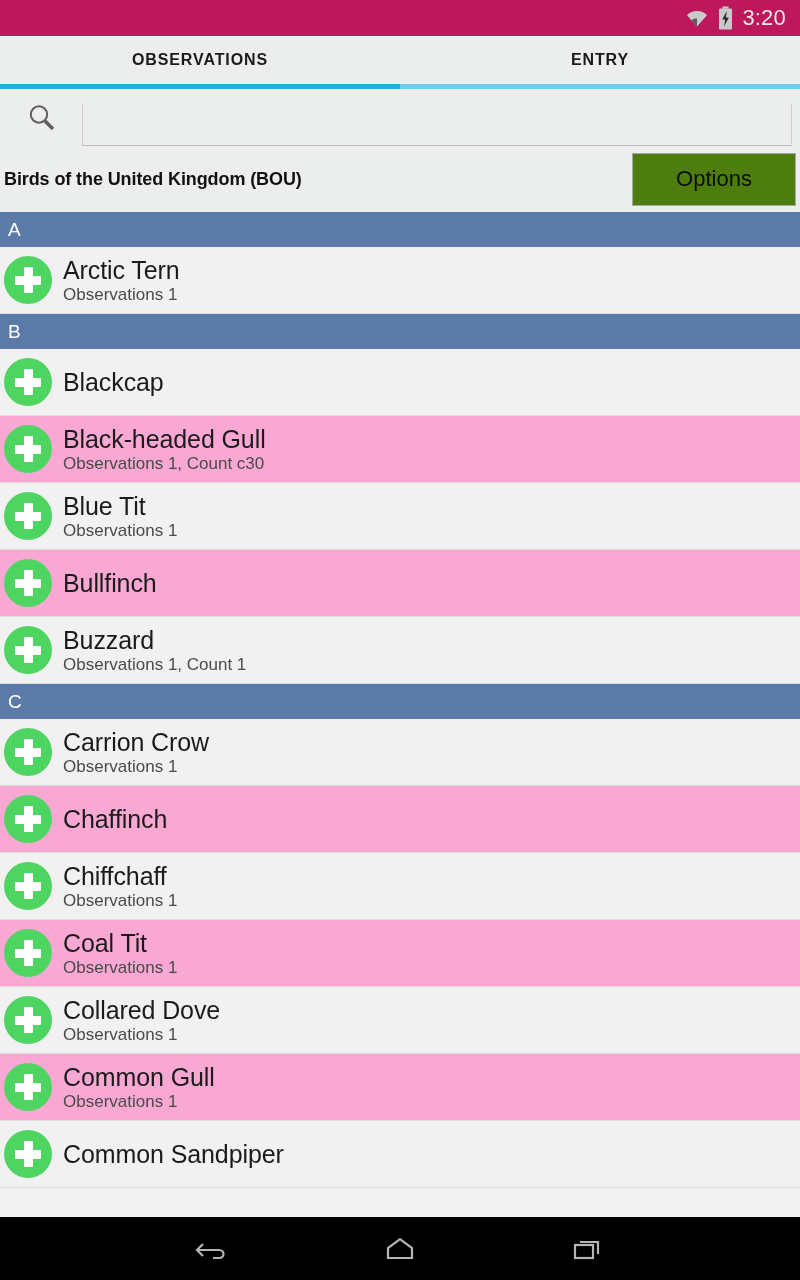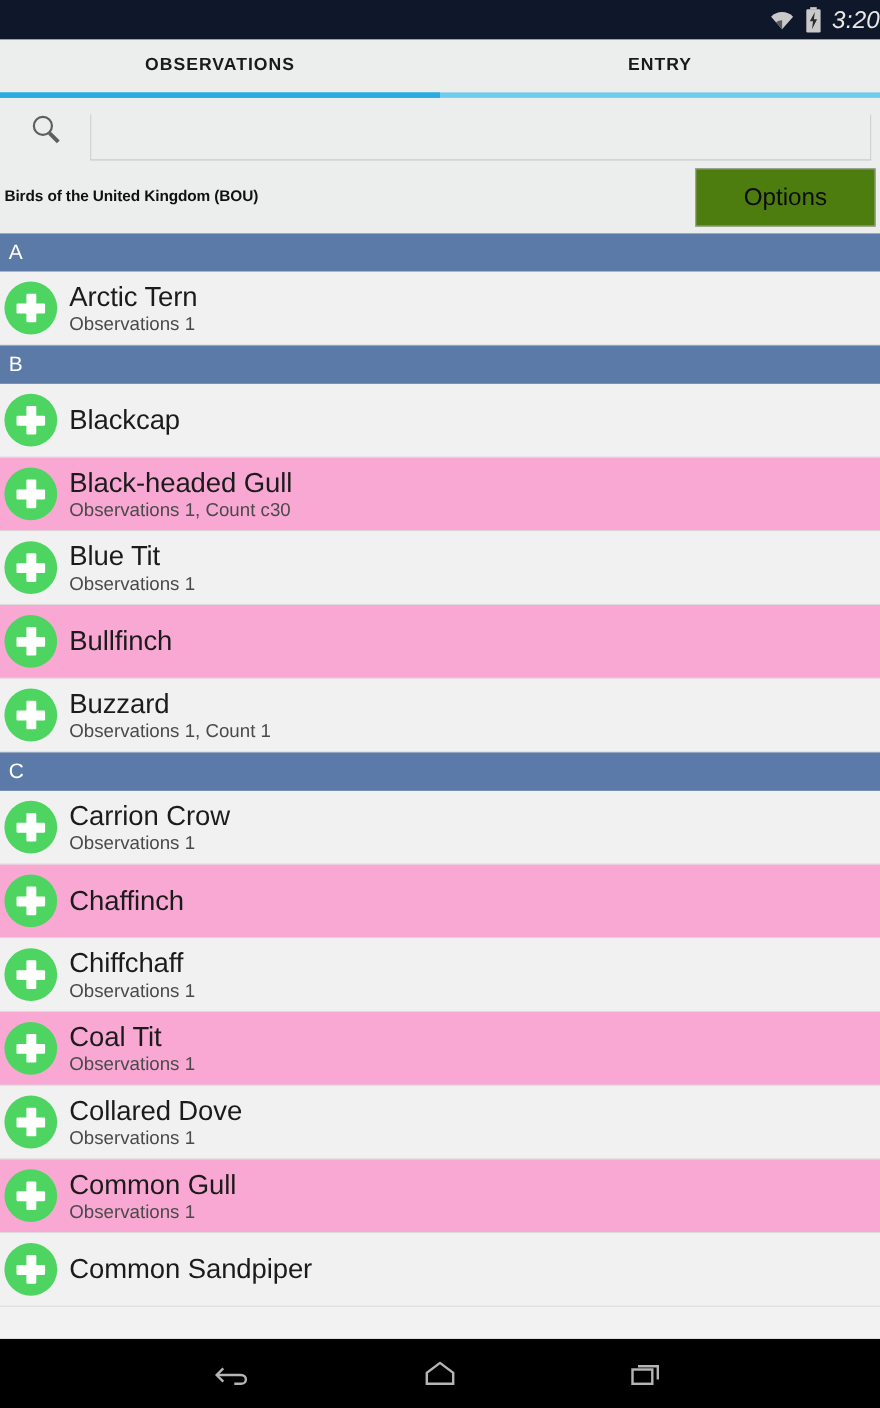--- a/index.html
+++ b/index.html
@@ -18,26 +18,26 @@
     height: 1280px;
     display: flex;
     flex-direction: column;
     background: #eceff1;
   }
 
   
   .statusbar {
     height: 36px;
     flex: 0 0 36px;
-    background: #0f172a;
+    background: #be185d;
     display: flex;
     align-items: center;
     justify-content: flex-end;
+    padding-right: 14px;
     gap: 9px;
-    font-style: italic;
   }
   .statusbar .sb-icon { display: flex; align-items: center; }
   .statusbar .sb-time {
     color: #e8e8e8;
     font-size: 22px;
     letter-spacing: 0.2px;
     line-height: 1;
     padding-bottom: 1px;
   }
 
@@ -145,21 +145,21 @@
   .listheader {
     flex: 0 0 66px;
     height: 66px;
     background: #eceeed;
     display: flex;
     align-items: center;
     padding-left: 4px;
     padding-right: 4px;
   }
   .list-title {
-    font-size: 14px;
+    font-size: 18px;
     font-weight: bold;
     color: #111111;
     line-height: 1.12;
     flex: 1 1 auto;
     letter-spacing: -0.1px;
   }
   .options-button {
     flex: 0 0 auto;
     width: 164px;
     height: 53px;

